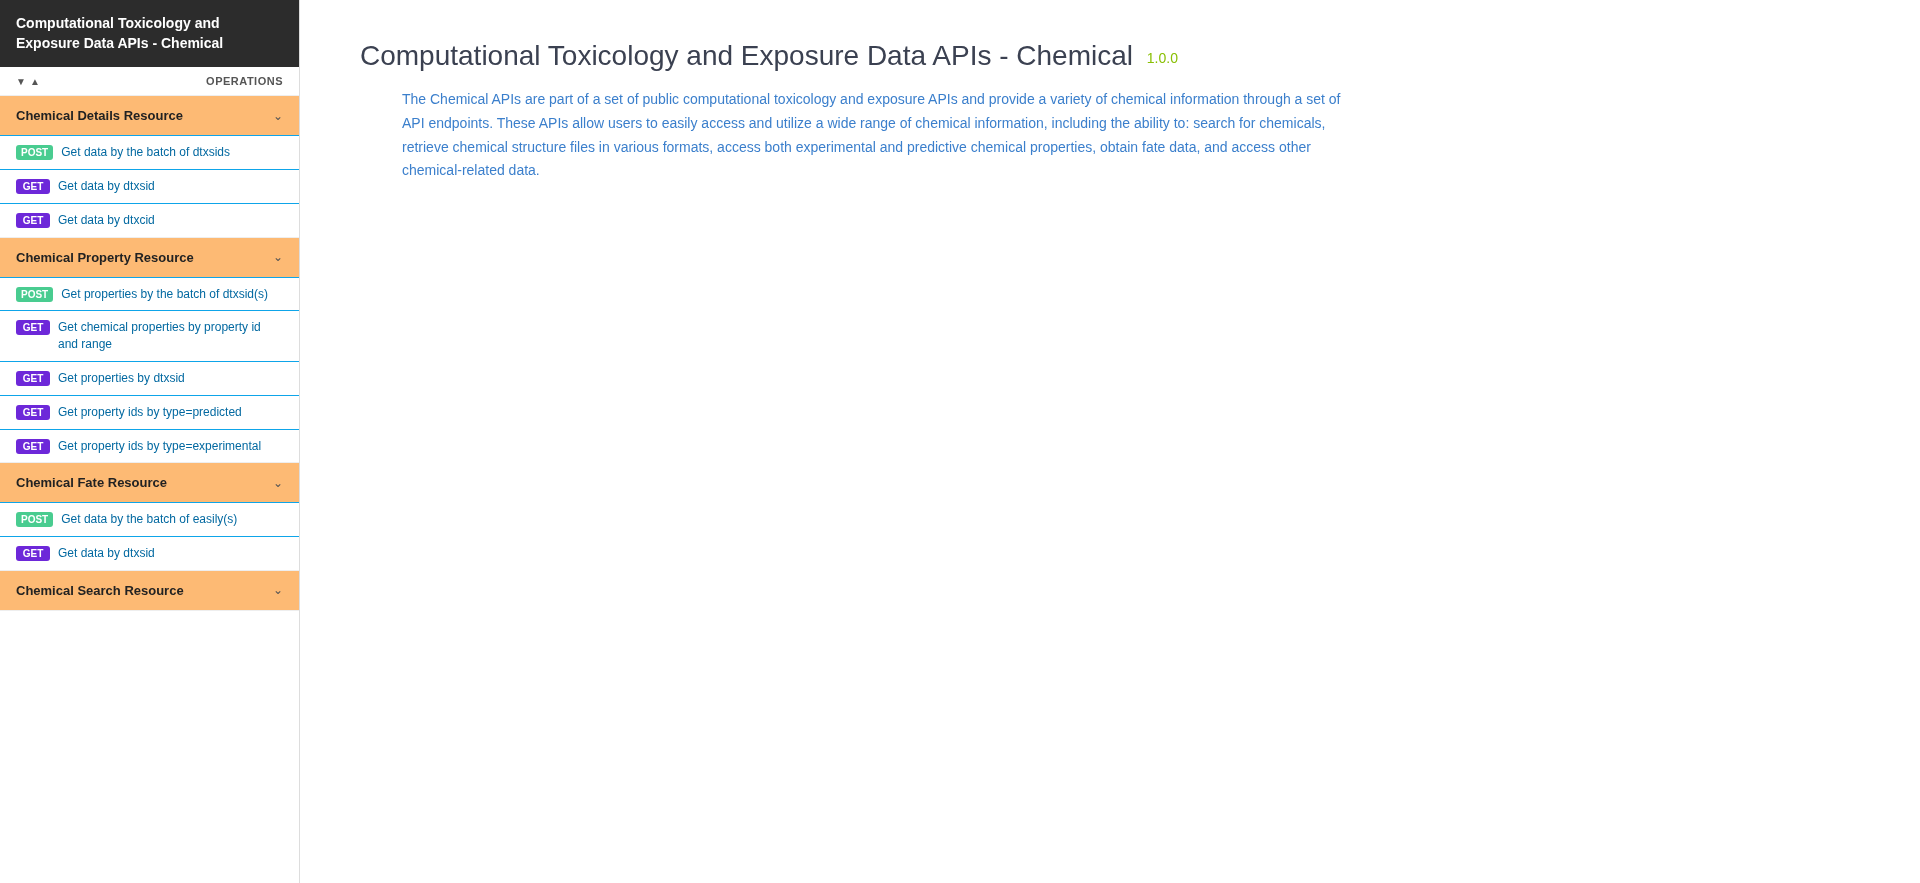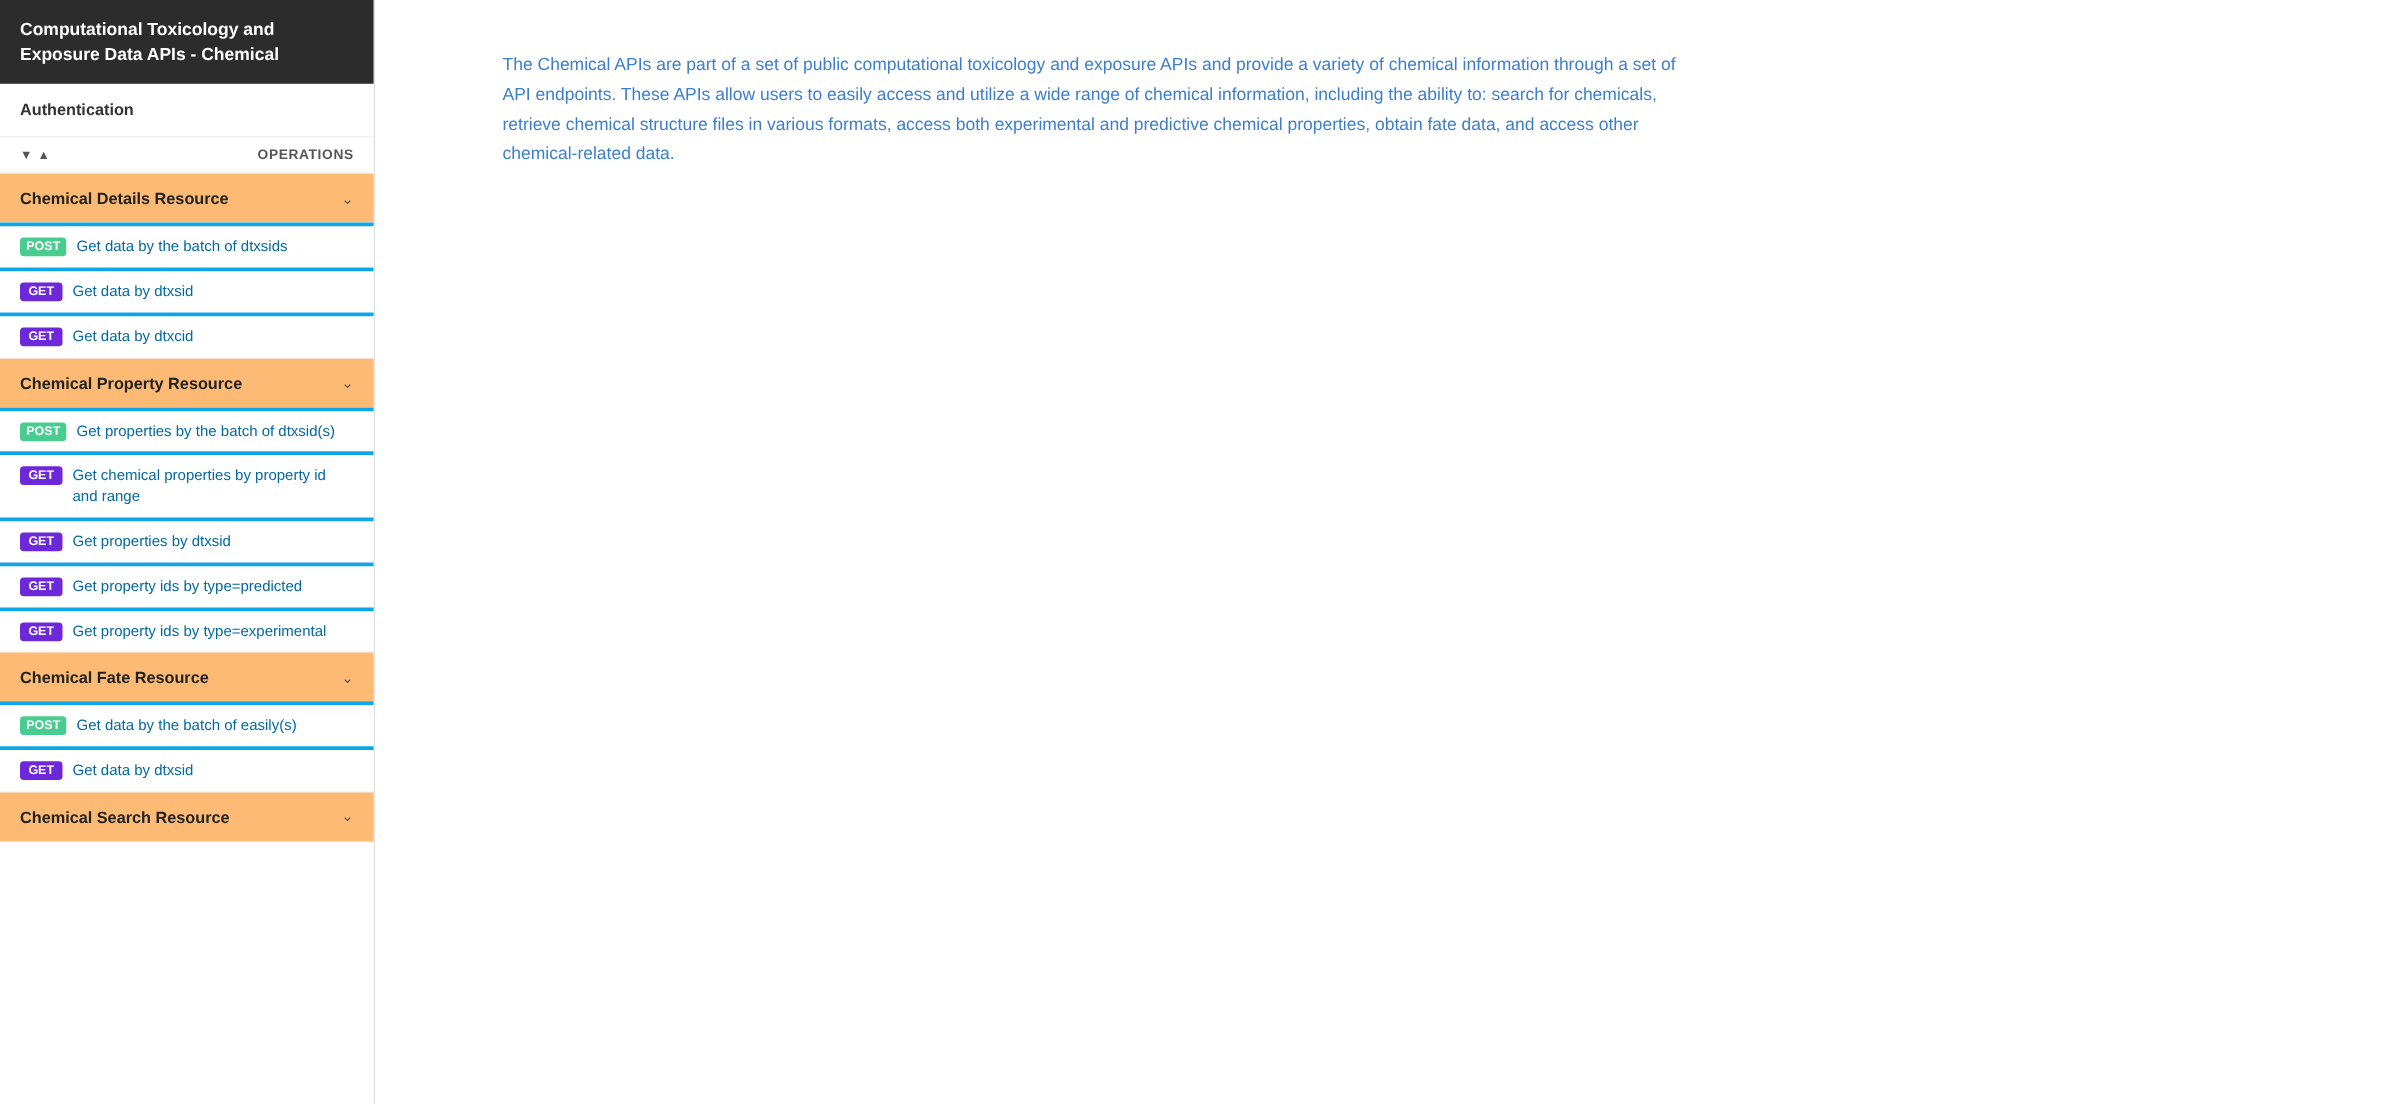--- a/index.html
+++ b/index.html
@@ -75,21 +75,21 @@
     }
     .resource-items {
       background: #fff;
     }
     .api-item {
       display: flex;
       align-items: flex-start;
       gap: 8px;
       padding: 8px 16px;
       cursor: pointer;
-      border-top: 3px solid #0ea5e9;
+      border-top: 1px solid #0ea5e9;
     }
     .method-badge {
       font-size: 10px;
       font-weight: 700;
       color: #fff;
       padding: 2px 5px;
       border-radius: 3px;
       min-width: 34px;
       text-align: center;
       flex-shrink: 0;
@@ -132,23 +132,20 @@
     }
   </style>
 </head>
 <body>
 
 <div id="sidebar">
   <div id="sidebar-header">
     <span>Computational Toxicology and Exposure Data APIs - Chemical</span>
   </div>
 
-  <div id="auth-section">
-    <span class="auth-label">Authentication</span>
-  </div>
 
   <div class="ops-row">
     <div class="expand-icons">
       <span>▼</span>
       <span>▲</span>
     </div>
     <span class="ops-label">OPERATIONS</span>
   </div>
 
   <div id="resource-sections">
@@ -219,14 +216,18 @@
       <div class="resource-section">
         <div class="resource-header">
       <span class="resource-title">Chemical Search Resource</span>
       <span class="chevron">⌄</span>
     </div>
       </div>
     </div>
 </div>
 
 <div id="main">
+  <h1 class="page-title">
+    <span>Computational Toxicology and Exposure Data APIs - Chemical</span>
+    <span class="version-badge">1.0.0</span>
+  </h1>
   <p class="page-description">The Chemical APIs are part of a set of public computational toxicology and exposure APIs and provide a variety of chemical information through a set of API endpoints. These APIs allow users to easily access and utilize a wide range of chemical information, including the ability to: search for chemicals, retrieve chemical structure files in various formats, access both experimental and predictive chemical properties, obtain fate data, and access other chemical-related data.</p>
 </div>
 
 </body></html>

